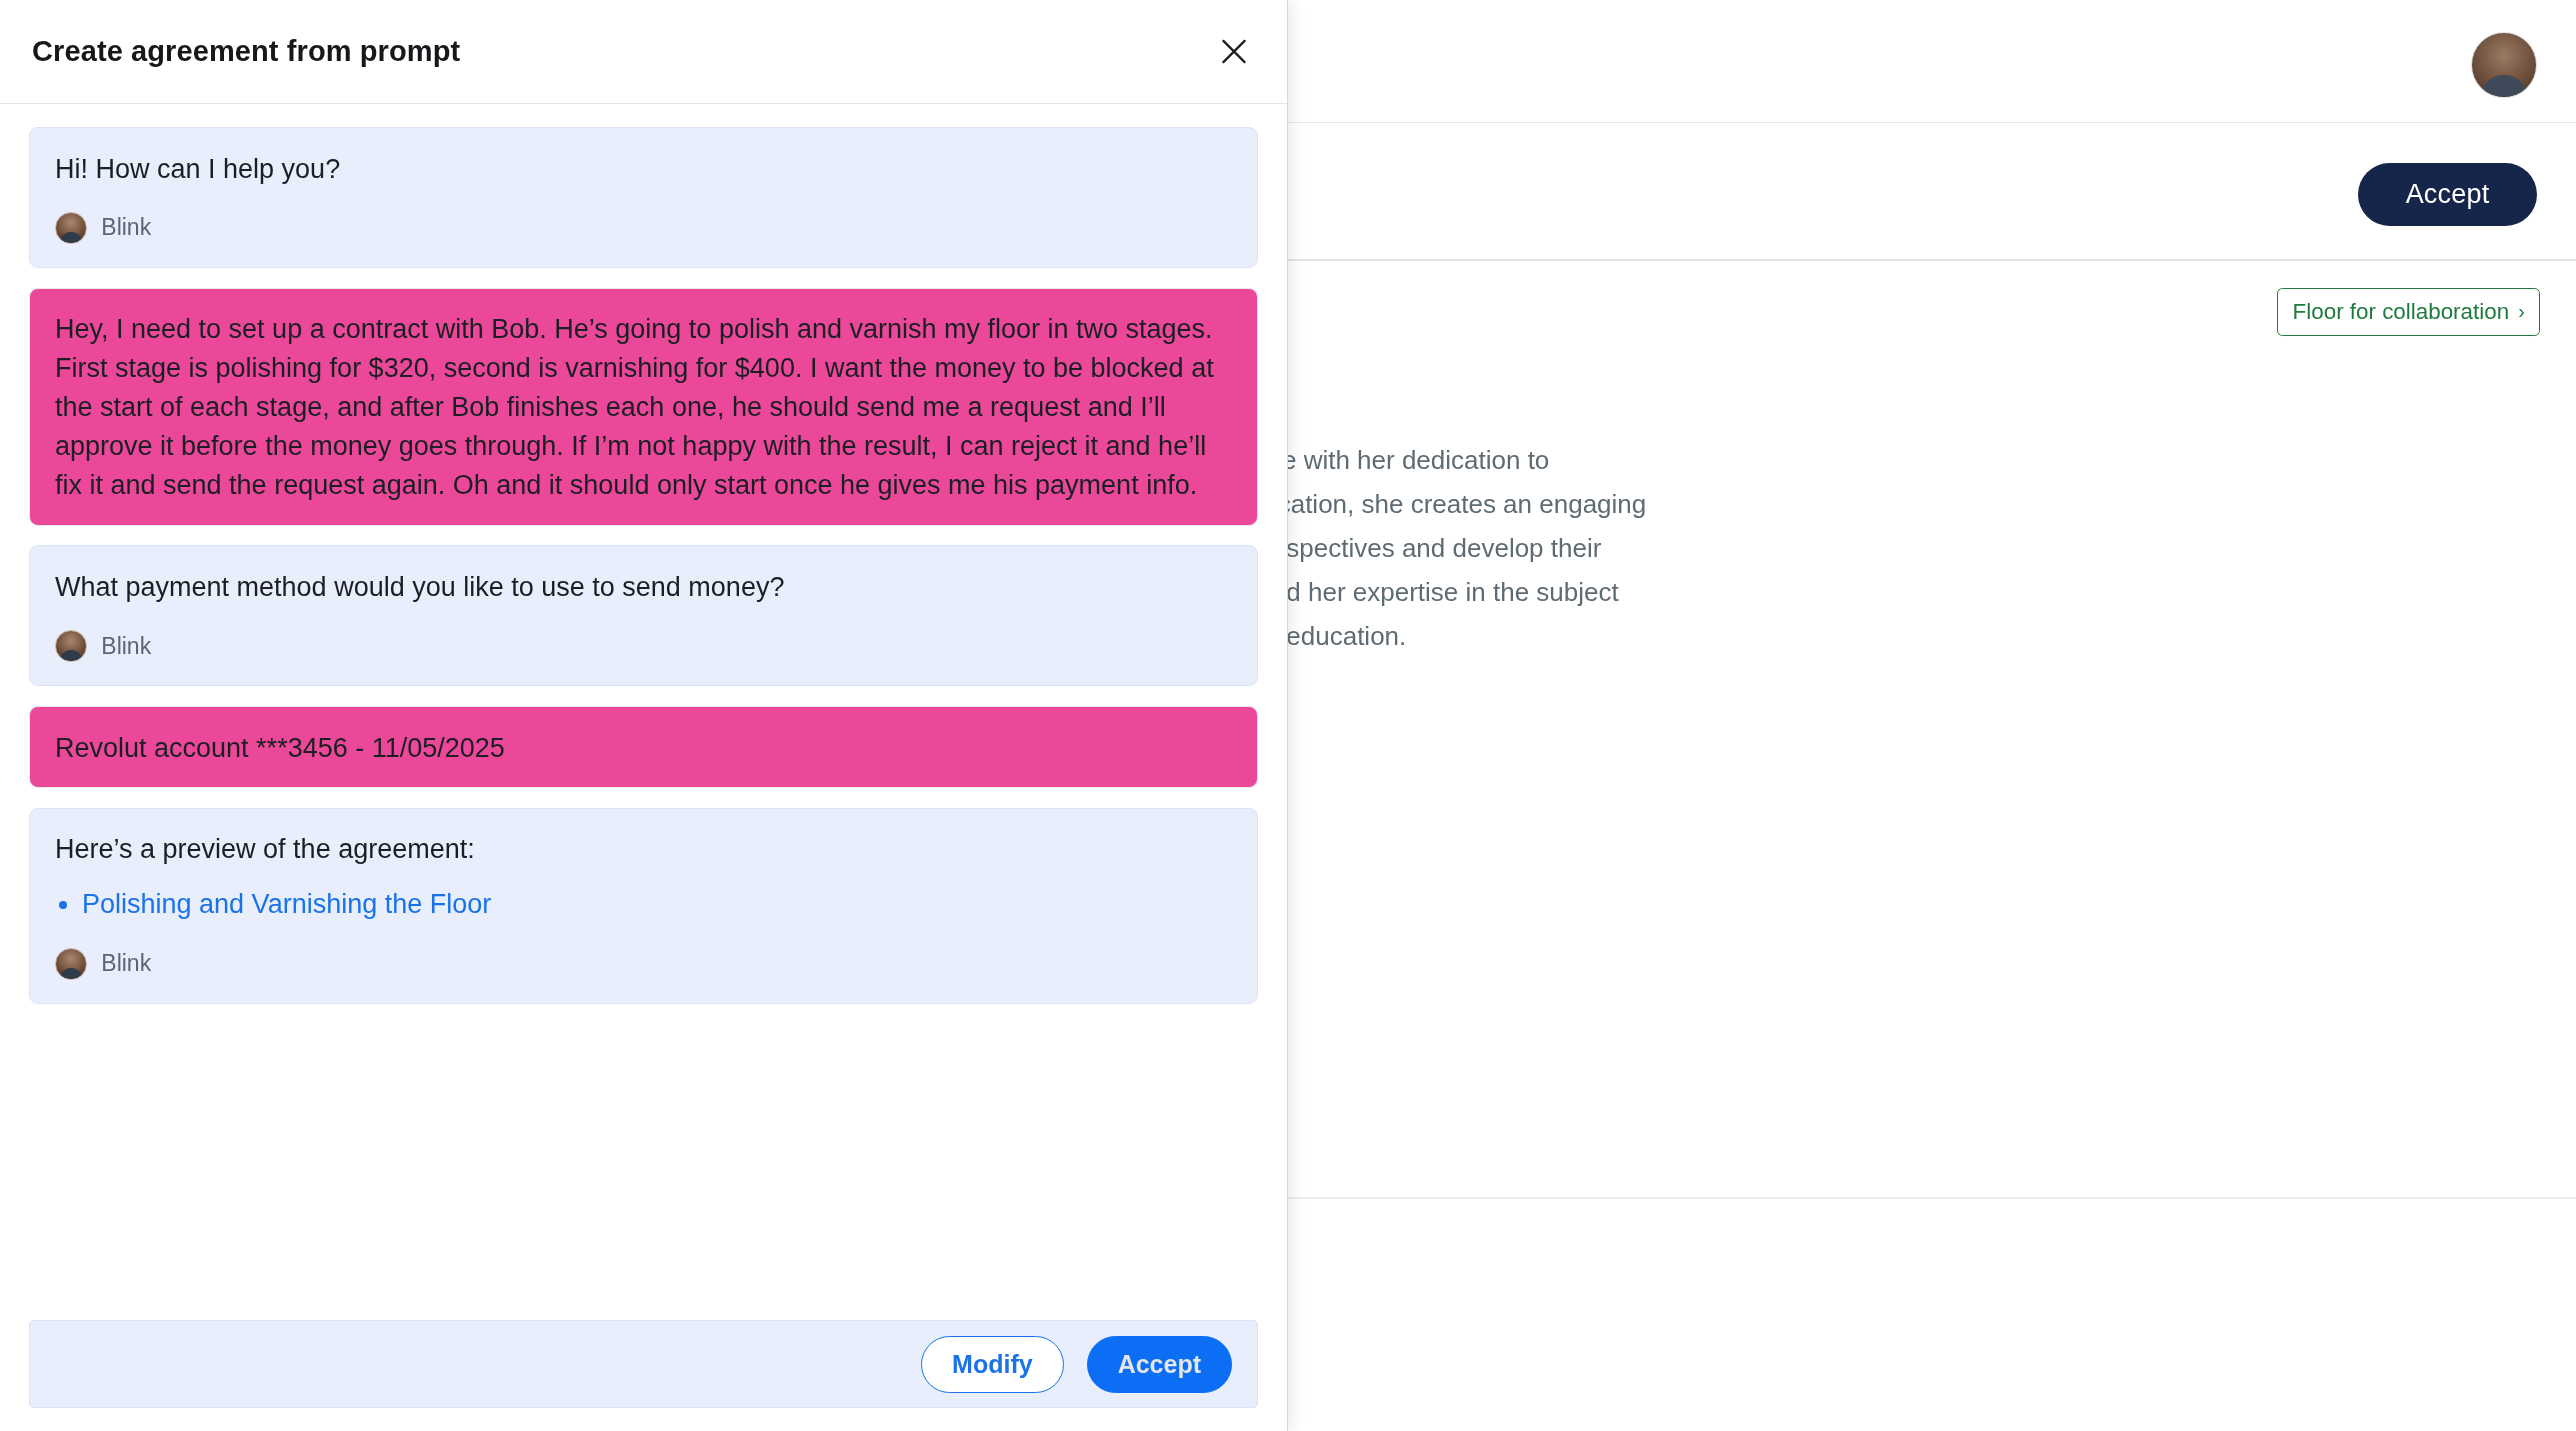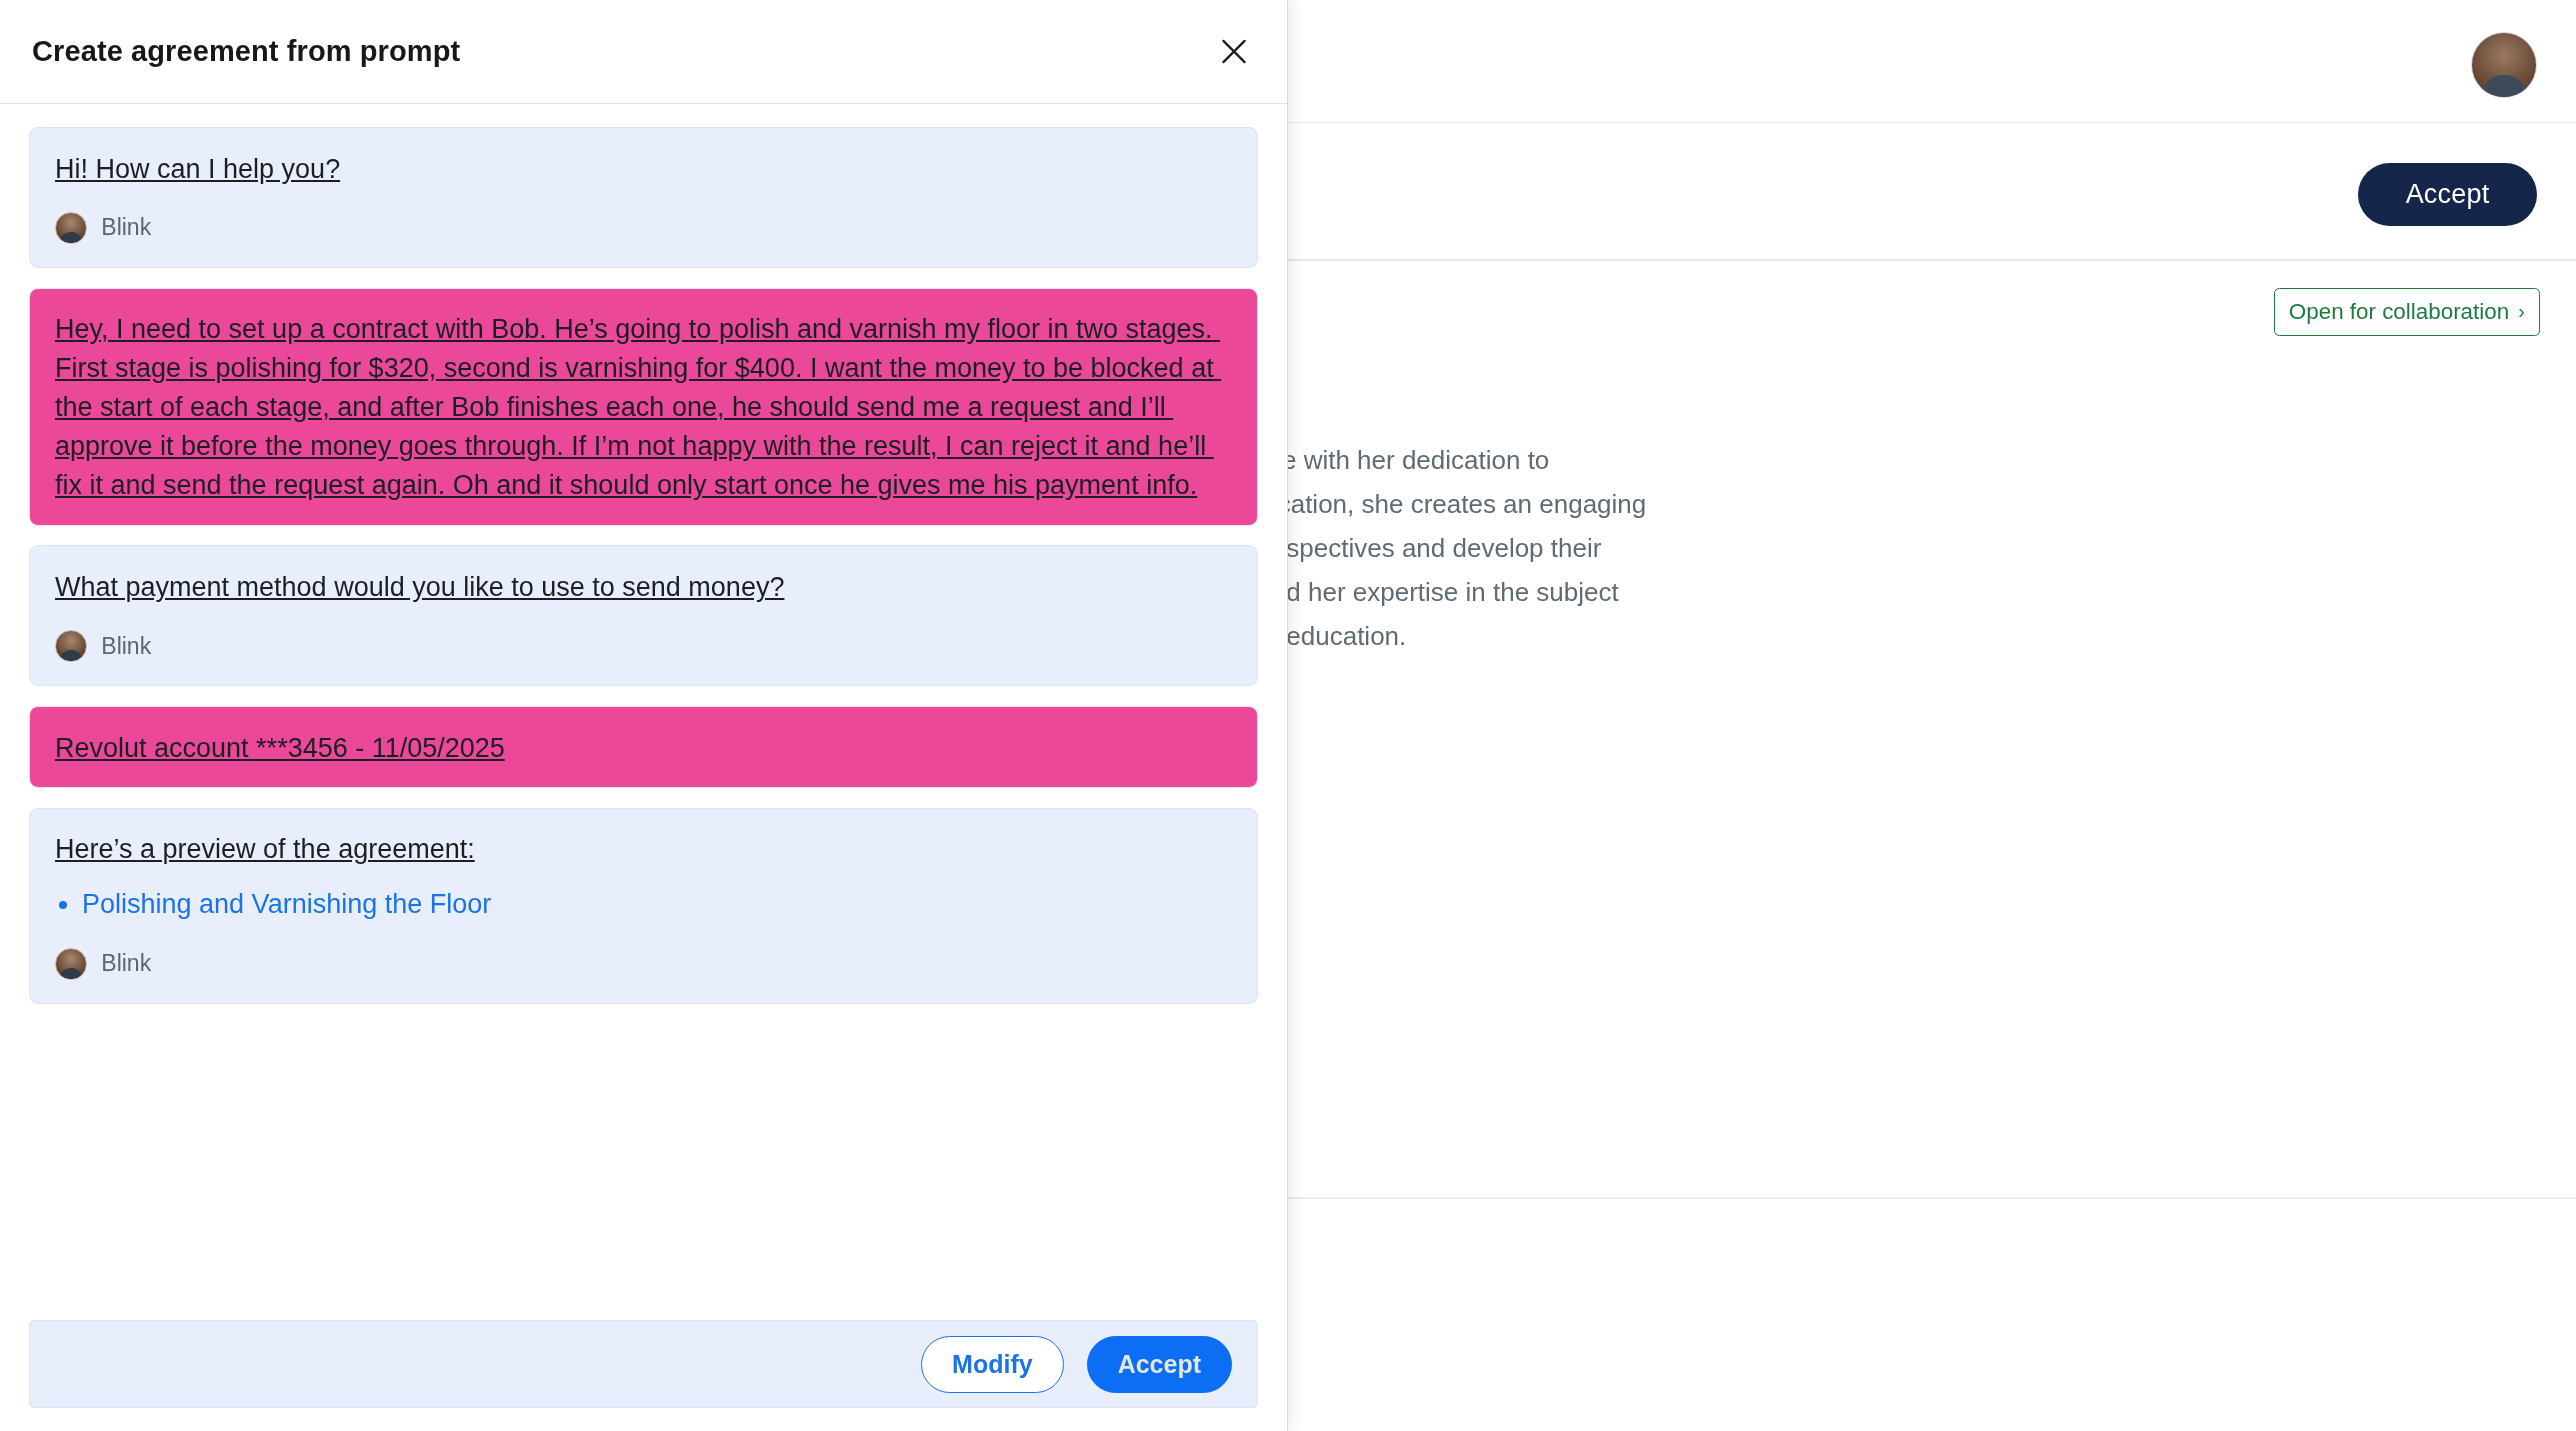--- a/index.html
+++ b/index.html
@@ -155,21 +155,21 @@
     color: #1b1f24;
   }
   .bubble.bot {
     background: #e8eefc;
     border: 1.8px solid #dae3f7;
   }
   .bubble.user {
     background: #ec4899;
     border: 1.8px solid #e7e9ec;
   }
-  .bubble p { margin: 0; text-decoration: underline; }
+  .bubble p { margin: 0; }
   .bubble .msg-text { white-space: pre-wrap; }
 
   .sender {
     display: flex;
     align-items: center;
     gap: 14.3px;
     margin-top: 19.7px;
   }
   .sender-avatar {
     width: 32px; height: 32px;
@@ -246,21 +246,21 @@
 <div id="background-page">
   <div class="bg-topbar"></div>
 
   <div class="bg-avatar"></div>
 
   <button class="bg-install-btn">Accept</button>
 
   <div class="bg-divider"></div>
 
   <div class="bg-collab-chip">
-    <span>Open for collaboration</span>
+    <span>Floor for collaboration</span>
     <span class="chev">›</span>
   </div>
 
   <div class="bg-paragraph">
     <div>n for literature with her dedication to</div>
     <div>ure and Education, she creates an engaging</div>
     <div>e diverse perspectives and develop their</div>
     <div>r students and her expertise in the subject</div>
     <div>m of English education.</div>
   </div>

